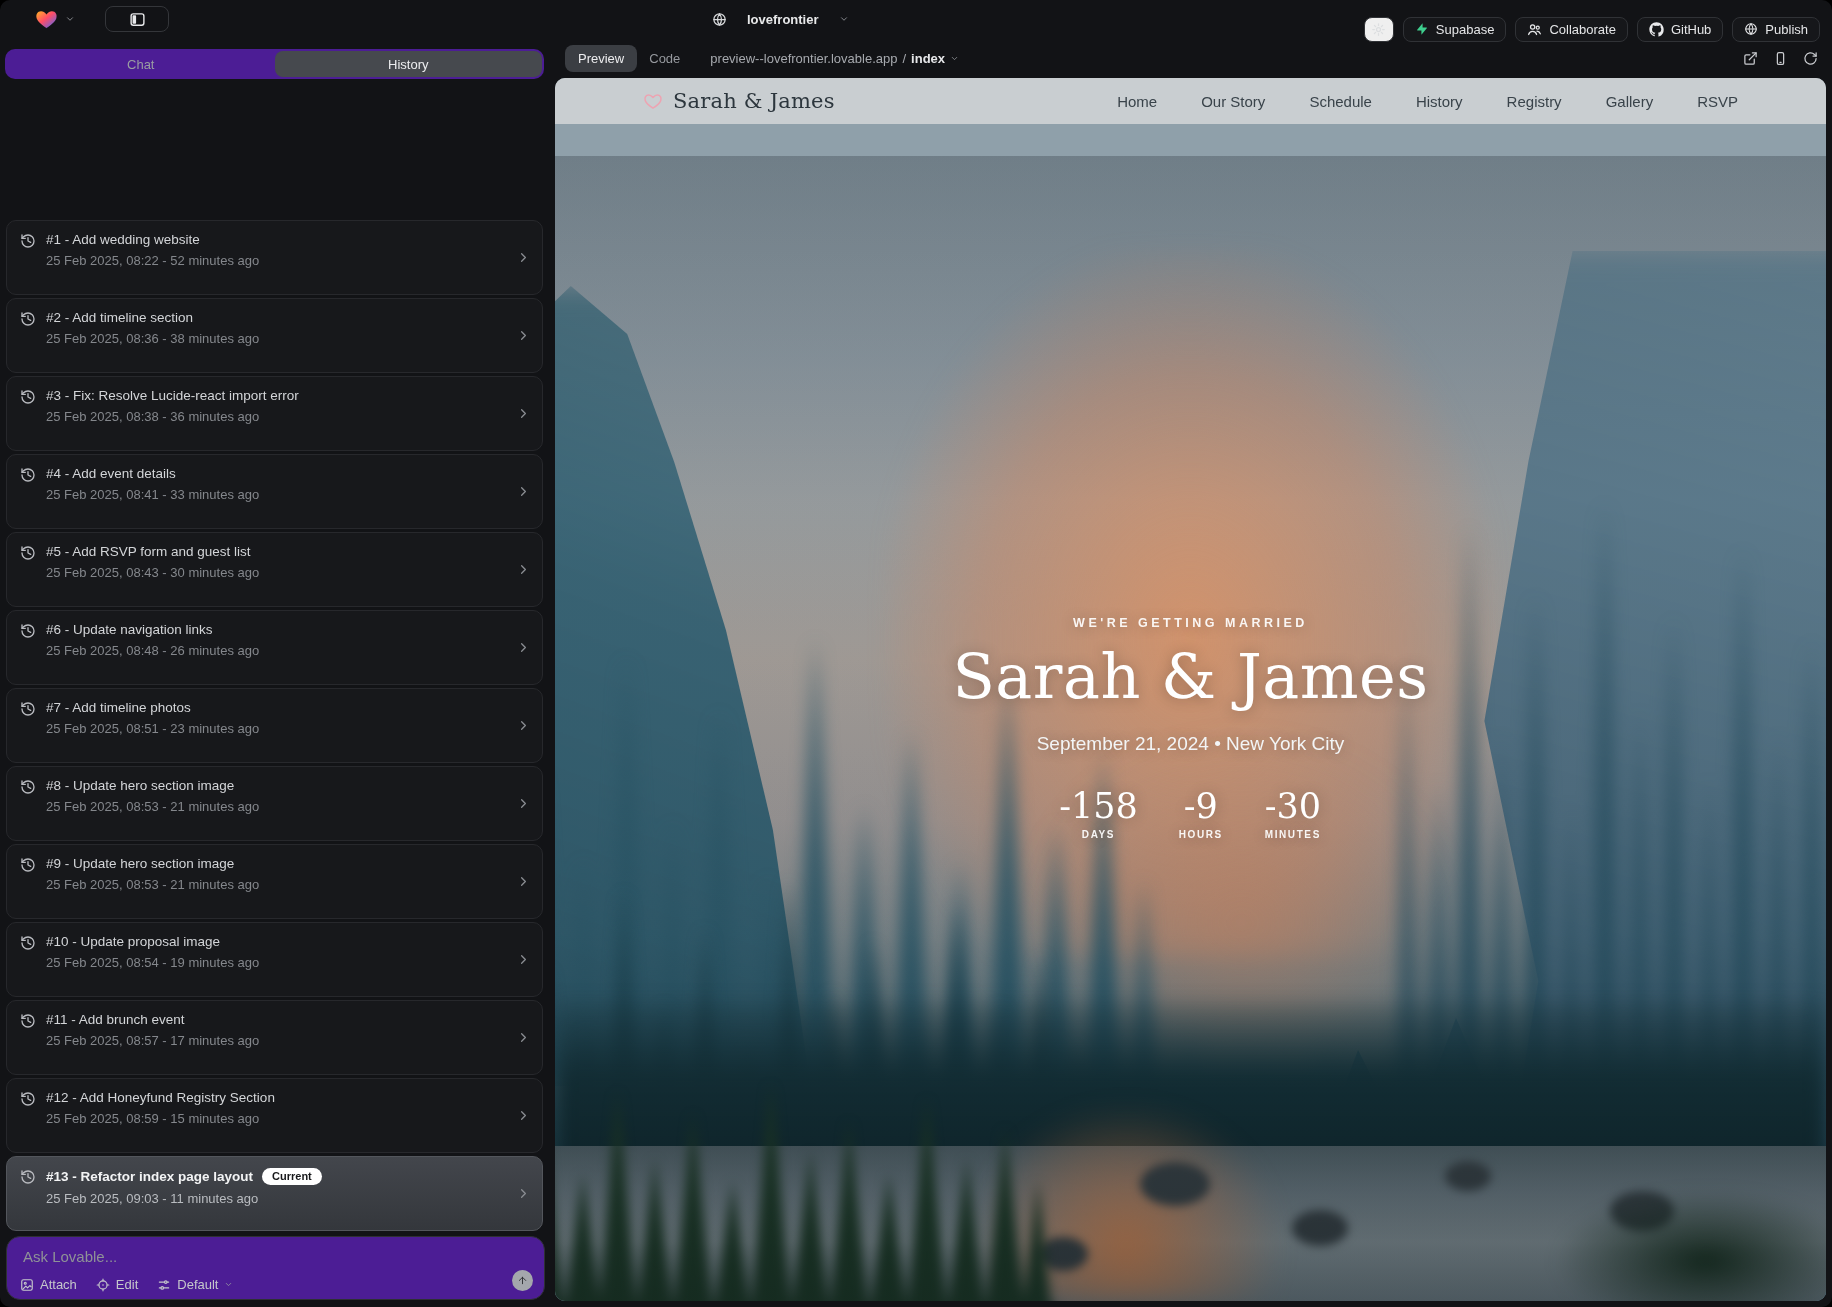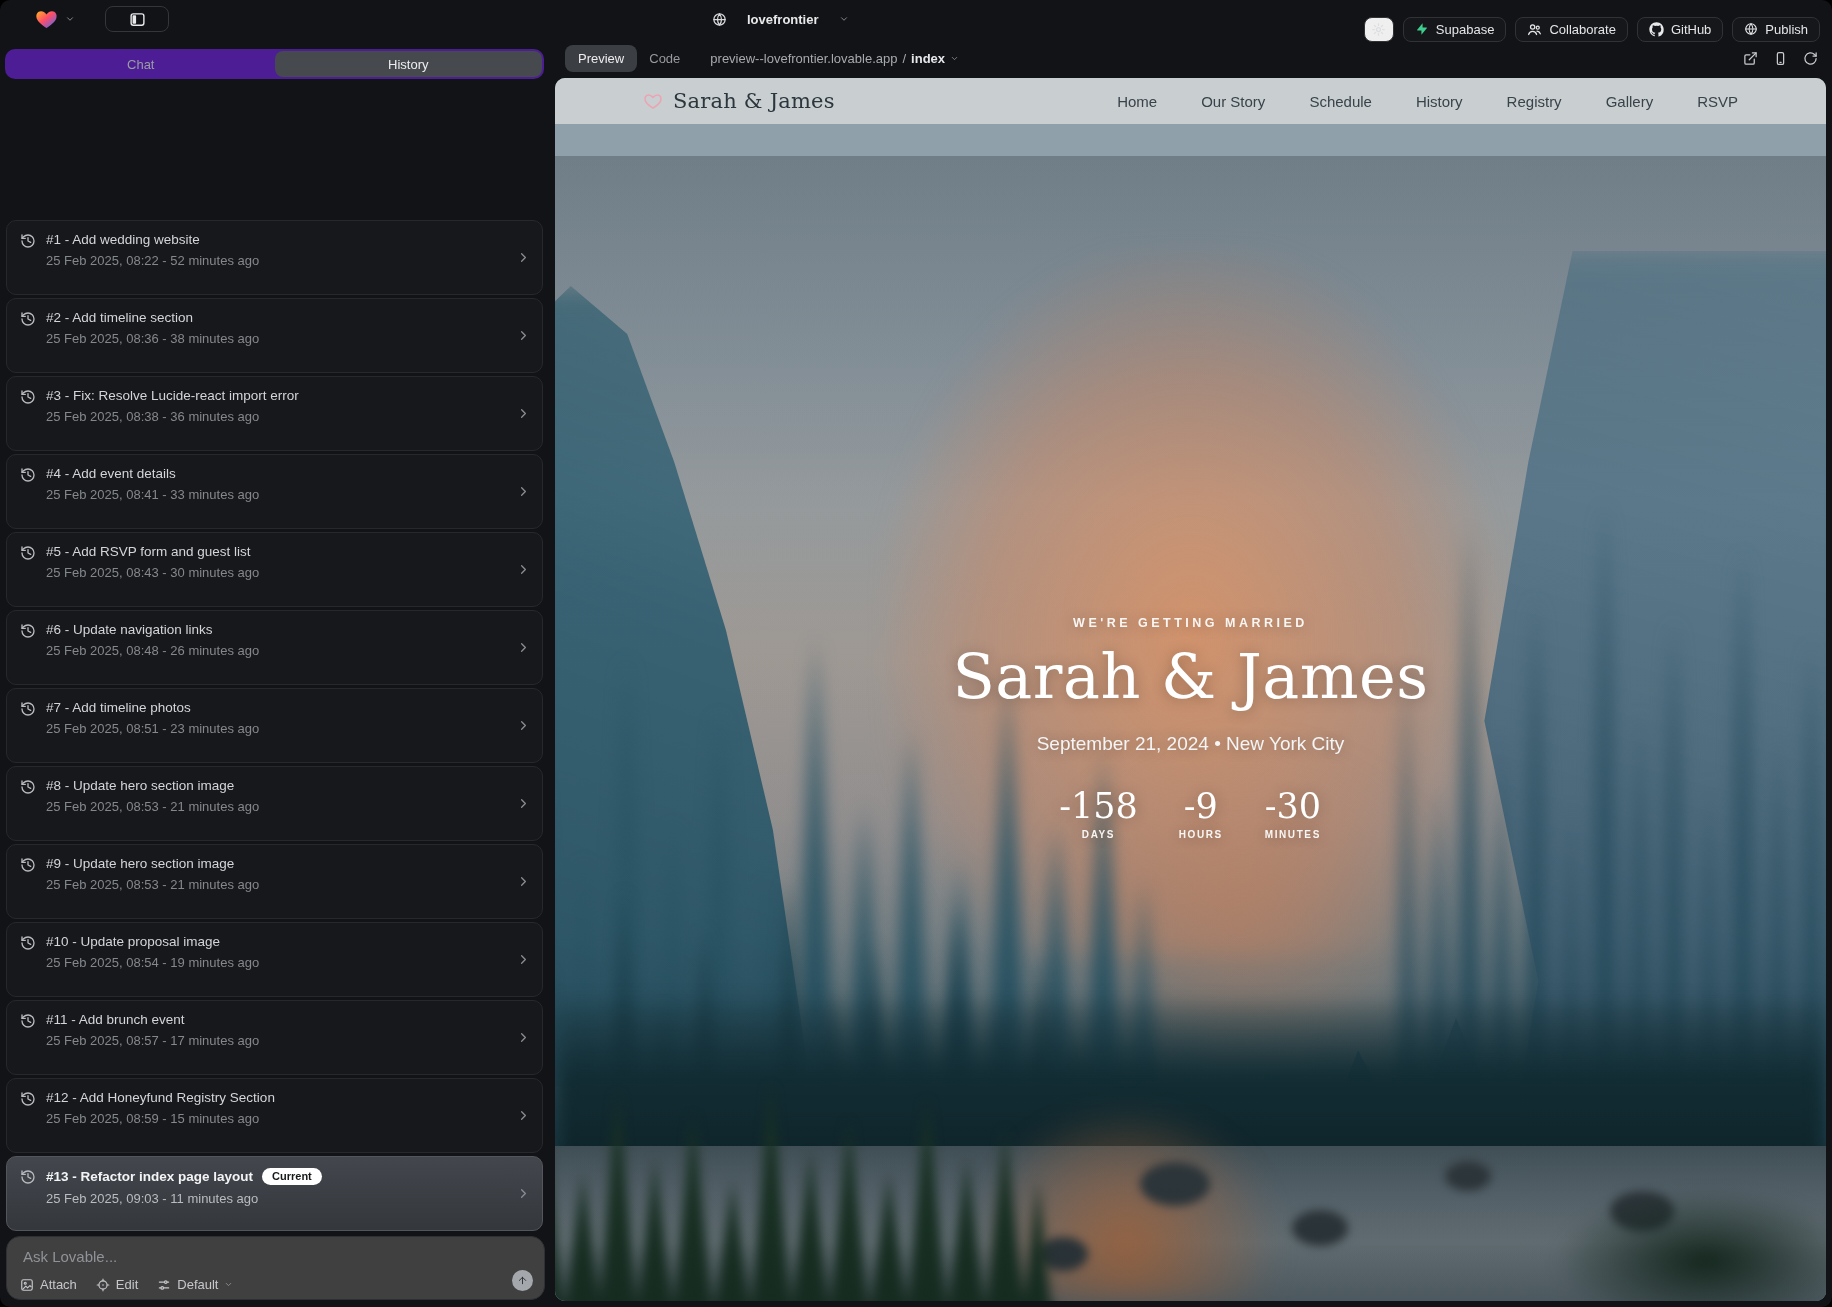--- a/index.html
+++ b/index.html
@@ -40,21 +40,21 @@
   .hmain{display:flex;flex-direction:column;min-width:0;}
   .hrow1{display:flex;align-items:center;gap:9px;}
   .htitle{font-size:13.5px;font-weight:500;color:#d3d5d8;white-space:nowrap;}
   .hitem.current .htitle{color:#f3f4f5;font-weight:600;}
   .hmeta{font-size:13px;color:#84878c;margin-top:6px;white-space:nowrap;}
   .hitem.current .hmeta{color:#b9bcc0;}
   .badge{background:#ffffff;color:#17181a;font-size:11px;font-weight:700;padding:3px 10px;border-radius:999px;line-height:1;}
   .hchev{position:absolute;right:11px;top:50%;margin-top:-8px;color:#8b8e93;}
 
   
-  .composer{flex:none;margin:5px 4px 7px 6px;height:62px;border:1px solid #2e3034;background:#404040;
+  .composer{flex:none;margin:5px 4px 7px 6px;height:62px;border:1px solid #2e3034;background:#4c1d95;
     border-radius:14px;position:relative;}
   .composer input{position:absolute;left:14px;top:10px;right:14px;background:transparent;border:none;outline:none;
     color:#e8e9eb;font-size:15px;font-family:inherit;}
   .composer input::placeholder{color:#8f9297;}
   .c-row{position:absolute;left:13px;bottom:7px;display:flex;align-items:center;gap:19px;}
   .c-btn{display:flex;align-items:center;gap:6px;color:#c5c7cb;font-size:13px;font-weight:500;background:none;border:none;font-family:inherit;padding:0;}
   .send{position:absolute;right:11px;bottom:8px;width:21px;height:21px;border-radius:50%;background:#a4a7ac;
     color:#2a2b2e;display:flex;align-items:center;justify-content:center;border:none;}
 
   

